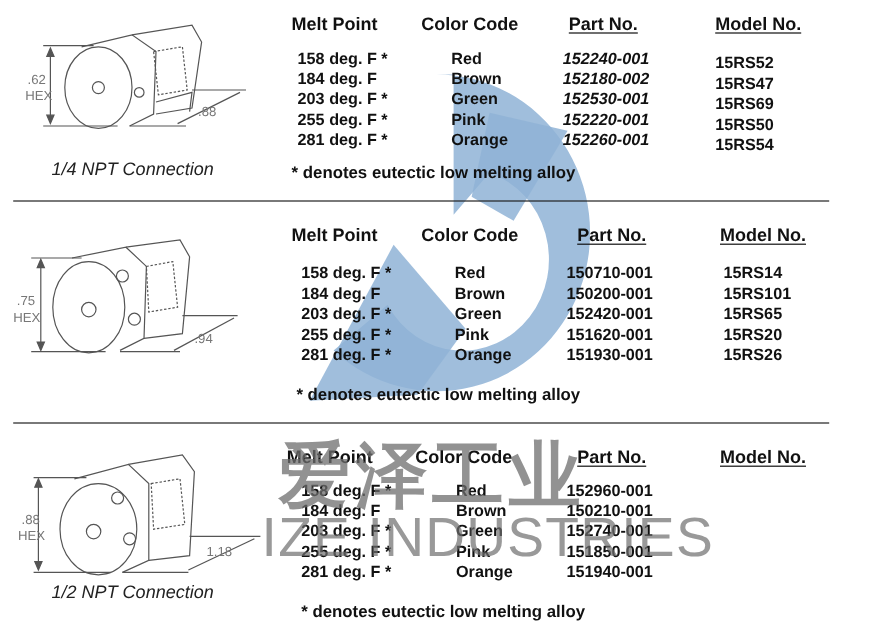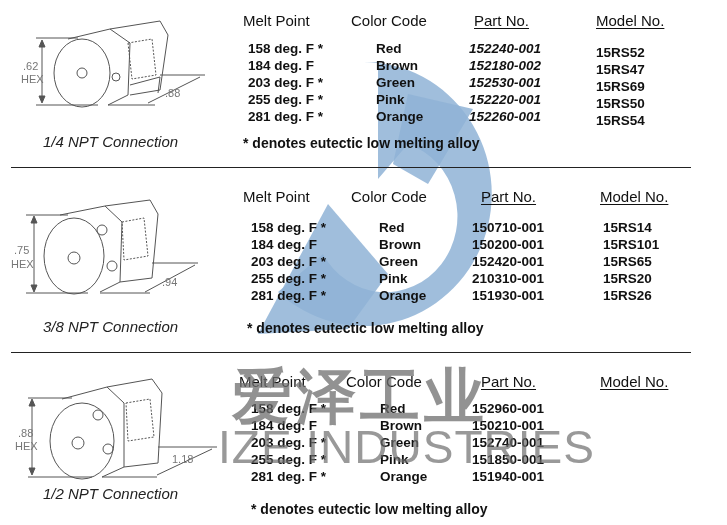--- a/index.html
+++ b/index.html
@@ -7,21 +7,21 @@
            font-family: "Liberation Sans", sans-serif; color: #111; }
 
     .section { position: absolute; left: 0; width: 727px; }
     .divider { position: absolute; left: 11px; width: 680px; height: 0;
                border-top: 1.5px solid #222; }
 
     .drawing { position: absolute; }
     .caption { position: absolute; font-size: 15px; font-style: italic; color: #222;
                white-space: nowrap; }
 
-    .hdr { position: absolute; font-weight: normal; font-size: 15px; white-space: nowrap; color: #111; }
+    .hdr { position: absolute; font-weight: bold; font-size: 15px; white-space: nowrap; color: #111; }
     .hdr.u { text-decoration: underline; text-underline-offset: 2px; }
 
     .col { position: absolute; font-weight: bold; font-size: 13.5px; line-height: 17px; white-space: nowrap; color: #111; }
     .col div { height: 17px; }
 
     .note { position: absolute; font-weight: bold; font-size: 14px; white-space: nowrap; color: #111; }
 
     
     .wm-ring { position: absolute; pointer-events: none; }
     .wm-cn { position: absolute; left: 232px; top: 357px; font-size: 60px; font-weight: bold;
@@ -120,21 +120,20 @@
       <path d="M95 10 L140 4 L148 18 L142 82 L110 86"></path>
       <path d="M112 26 L134 22 L138 60 L114 64 Z" stroke-dasharray="2 1.5"></path>
       <line x1="90" y1="97" x2="140" y2="97"></line>
       <line x1="142" y1="67" x2="188" y2="67"></line>
       <line x1="135" y1="96" x2="185" y2="69"></line>
     </g>
     <text x="4" y="58" font-family="Liberation Sans, sans-serif" font-size="11" fill="#777">.75</text>
     <text x="1" y="72" font-family="Liberation Sans, sans-serif" font-size="11" fill="#777">HEX</text>
     <text x="152" y="90" font-family="Liberation Sans, sans-serif" font-size="11" fill="#777">.94</text>
   </svg>
-  <div class="caption" style="left:43px; top:150px;">3/8 NPT Connection</div>
 
   <div class="hdr" style="left:243px; top:20px;">Melt Point</div>
   <div class="hdr" style="left:351px; top:20px;">Color Code</div>
   <div class="hdr u" style="left:481px; top:20px;">Part No.</div>
   <div class="hdr u" style="left:600px; top:20px;">Model No.</div>
 
   <div class="col" style="left:251px; top:51px;">
     <div>158 deg. F *</div>
     <div>184 deg. F</div>
     <div>203 deg. F *</div>
@@ -145,21 +144,21 @@
     <div>Red</div>
     <div>Brown</div>
     <div>Green</div>
     <div>Pink</div>
     <div>Orange</div>
   </div>
   <div class="col" style="left:472px; top:51px;">
     <div>150710-001</div>
     <div>150200-001</div>
     <div>152420-001</div>
-    <div>210310-001</div>
+    <div>151620-001</div>
     <div>151930-001</div>
   </div>
   <div class="col" style="left:603px; top:51px;">
     <div>15RS14</div>
     <div>15RS101</div>
     <div>15RS65</div>
     <div>15RS20</div>
     <div>15RS26</div>
   </div>
   <div class="note" style="left:247px; top:152px;">* denotes eutectic low melting alloy</div>

